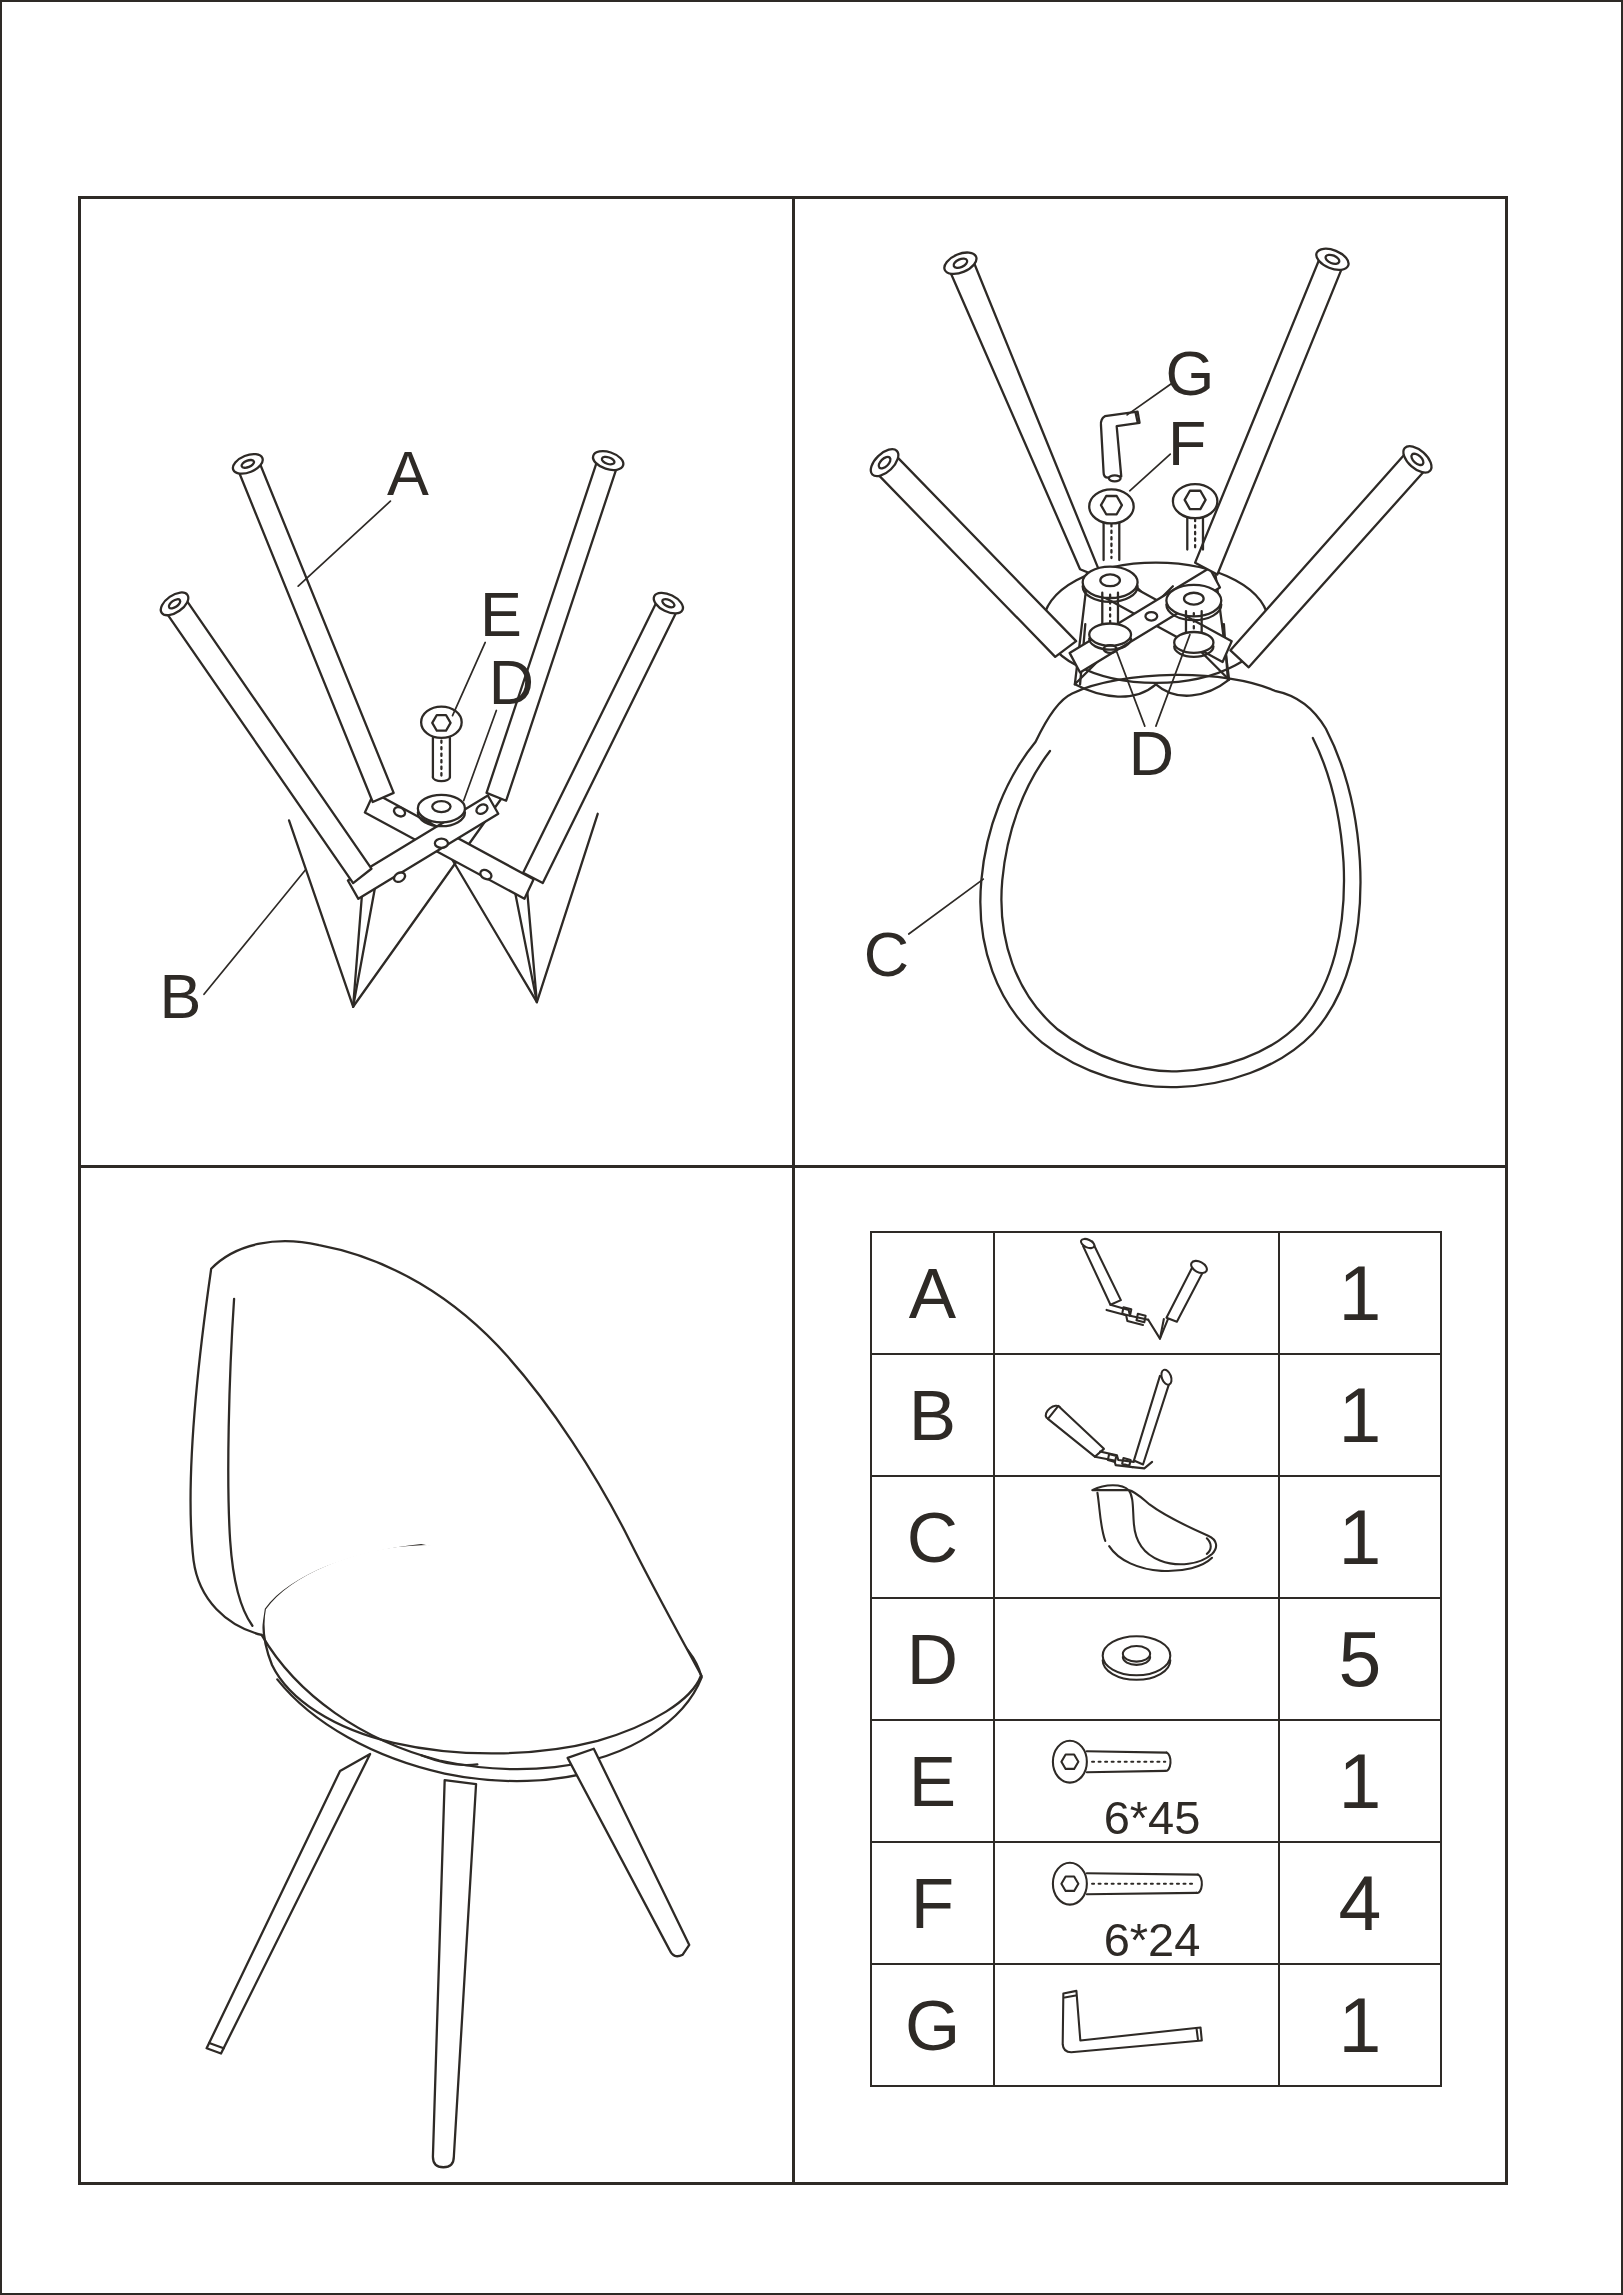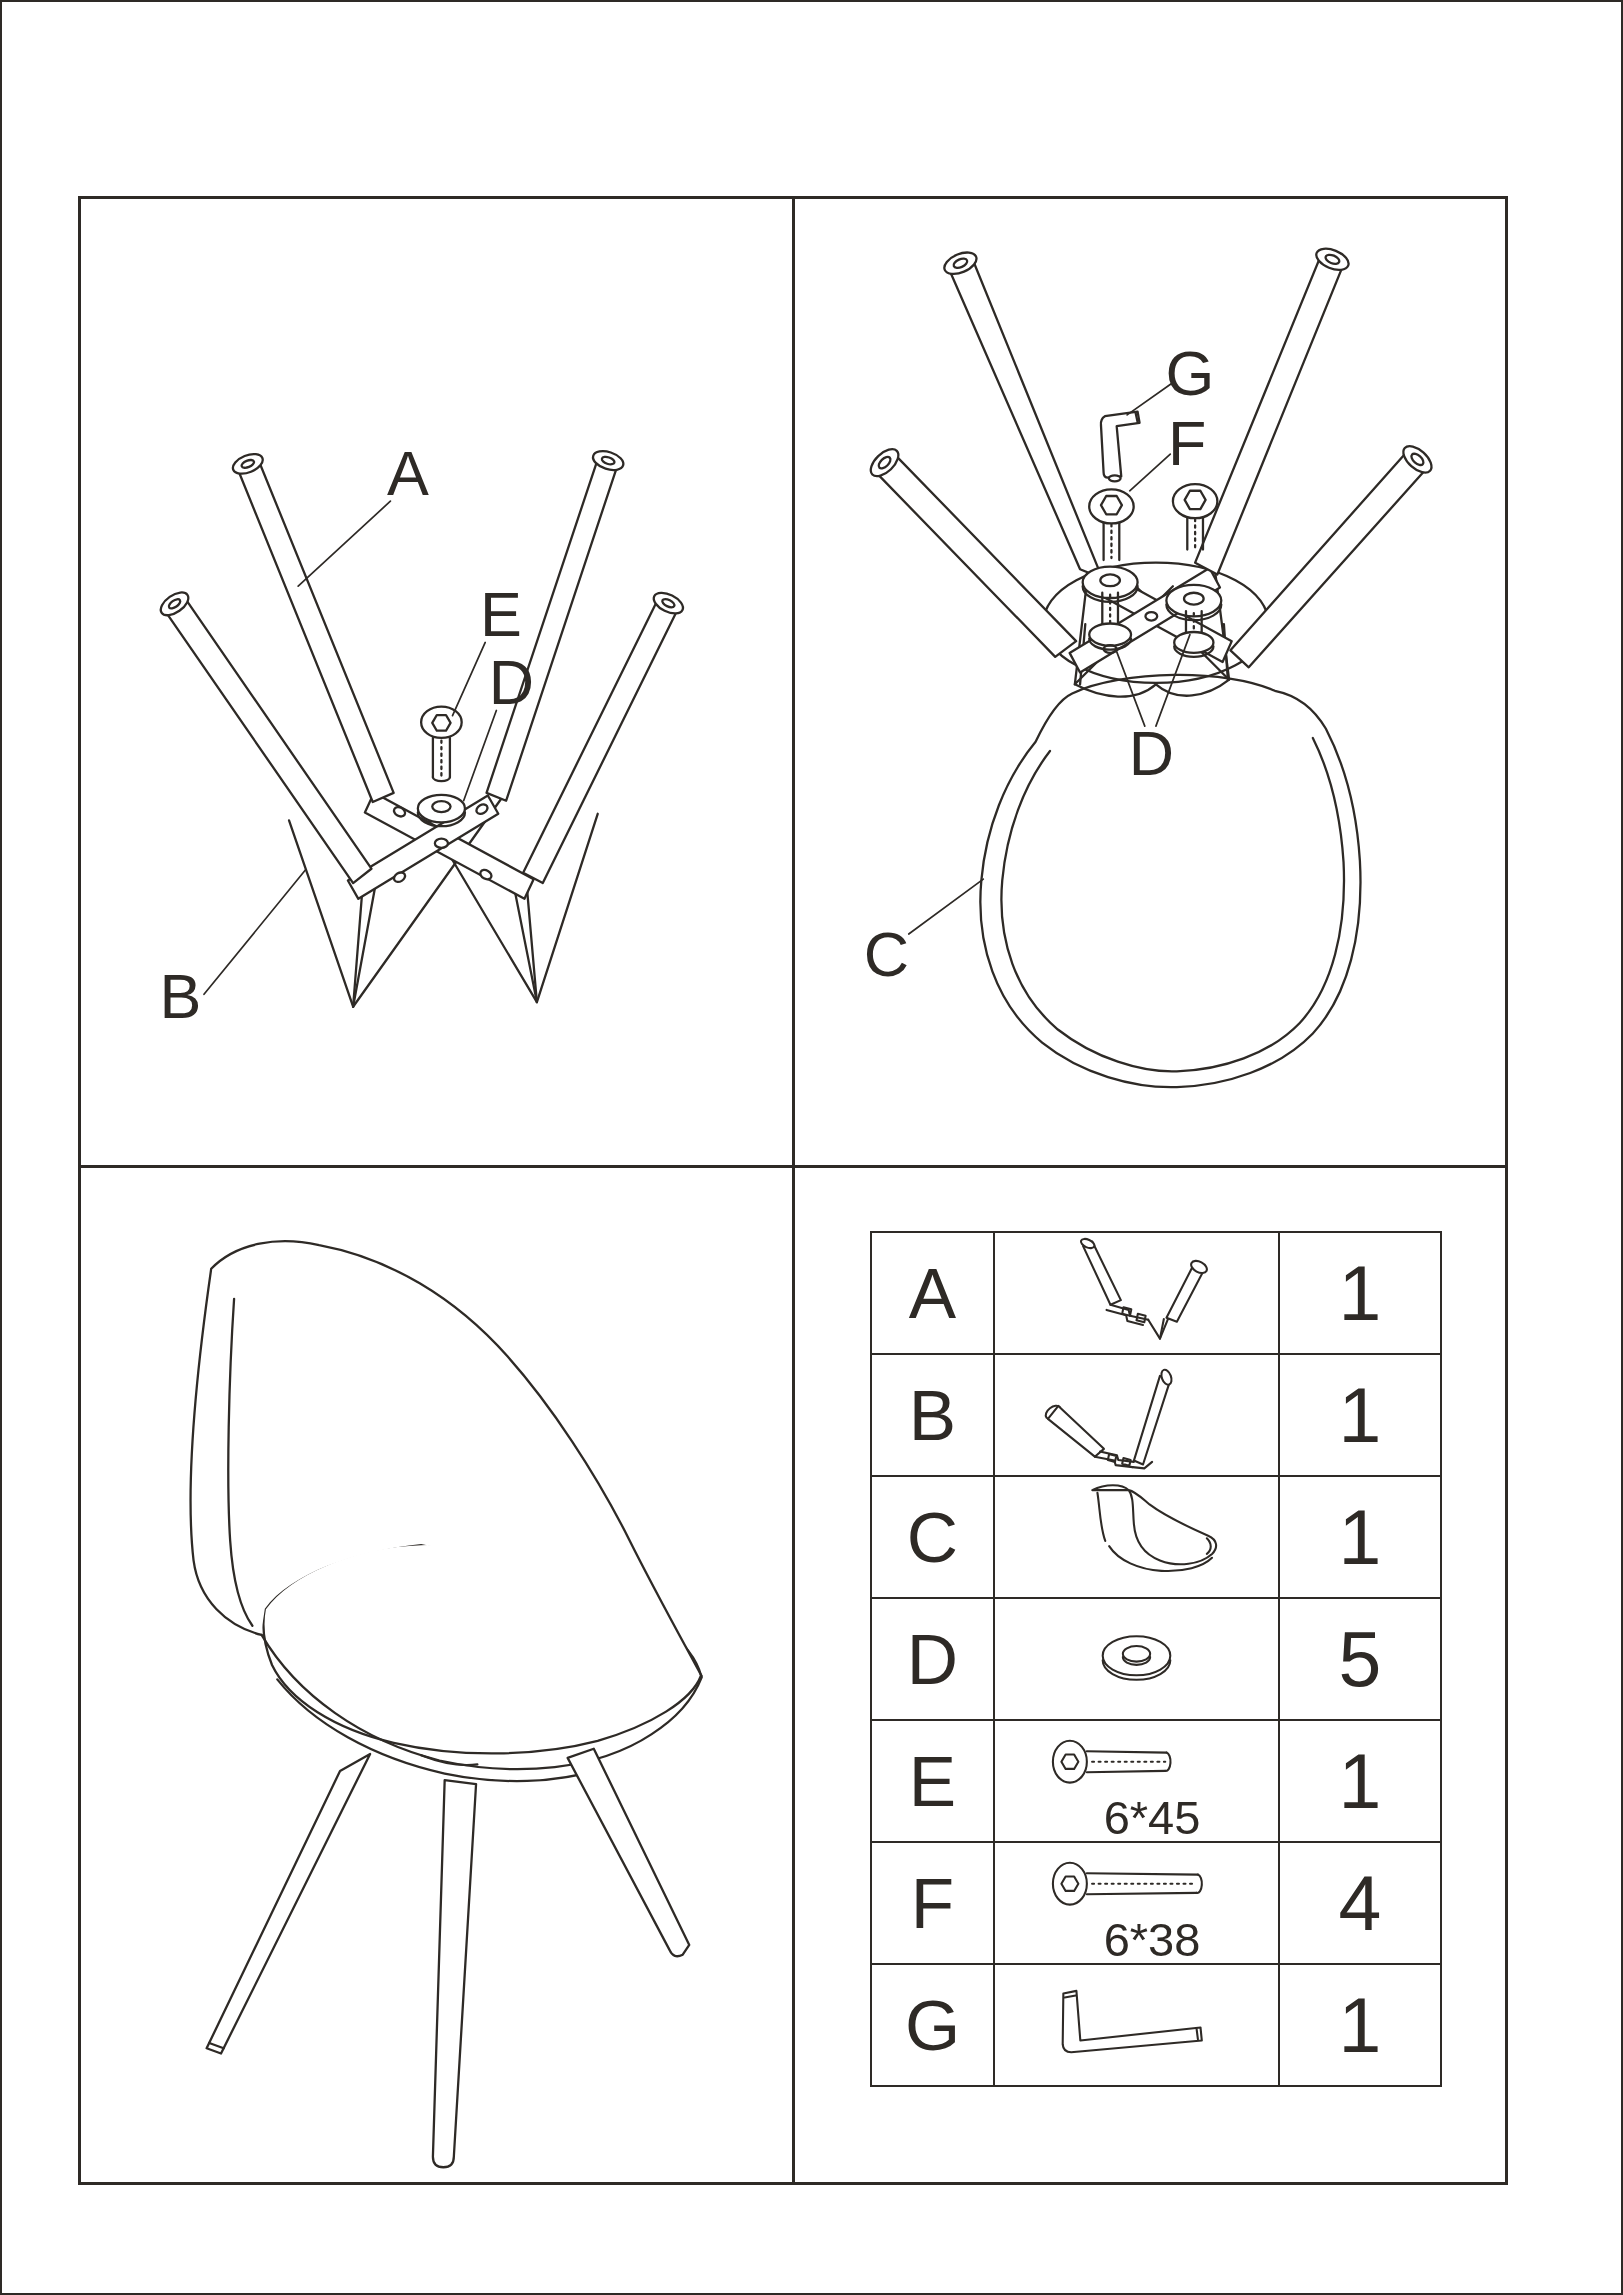--- a/index.html
+++ b/index.html
@@ -326,21 +326,21 @@
           <td class="c-part"><span>F</span></td>
           <td class="c-icon">
             <svg class="picon" width="209" height="71" viewBox="0 0 320 108">
               <line class="thr" x1="92" y1="62" x2="252" y2="62" stroke-width="30" stroke-dasharray="3 7"></line>
               <path d="M 84,46 L 254,48"></path>
                 <path d="M 84,78 L 252,76"></path>
               <path d="M 254,48 A 7 14 0 0 1 252,76"></path>
               <ellipse class="wf" cx="58" cy="62" rx="26" ry="32"></ellipse>
               <polygon points="71,62 64.5,73 51.5,73 45,62 51.5,51 64.5,51"></polygon>
             </svg>
-            <div class="spec">6*38</div>
+            <div class="spec">6*24</div>
           </td>
           <td class="c-qty"><span>4</span></td>
         </tr>
         <tr>
           <td class="c-part"><span>G</span></td>
           <td class="c-icon">
             <svg class="picon" width="209" height="85" viewBox="0 0 320 130">
               <path class="wf" d="M 48,16 L 68,12 L 74,88 L 258,68 L 260,88 L 60,106 Q 48,106 47,94 Z"></path>
               <path d="M 50,22 L 67,19"></path>
               <path d="M 252,70 L 254,86"></path>

